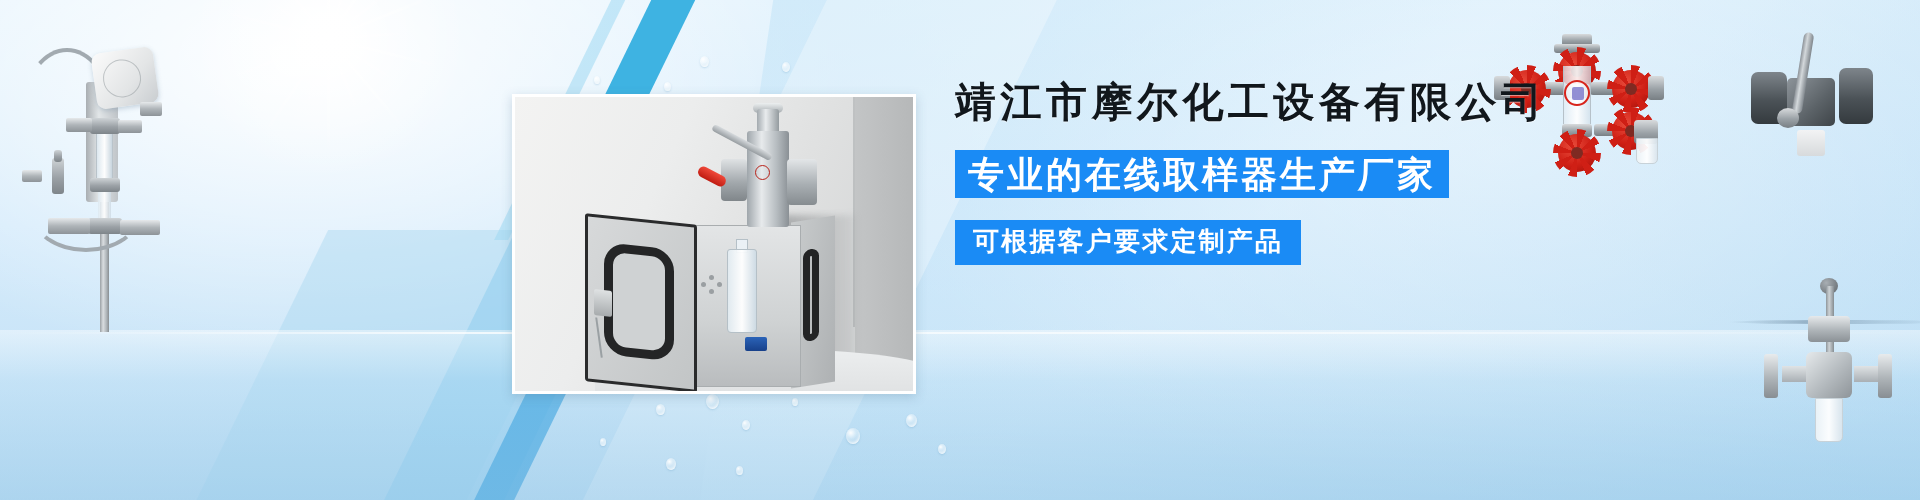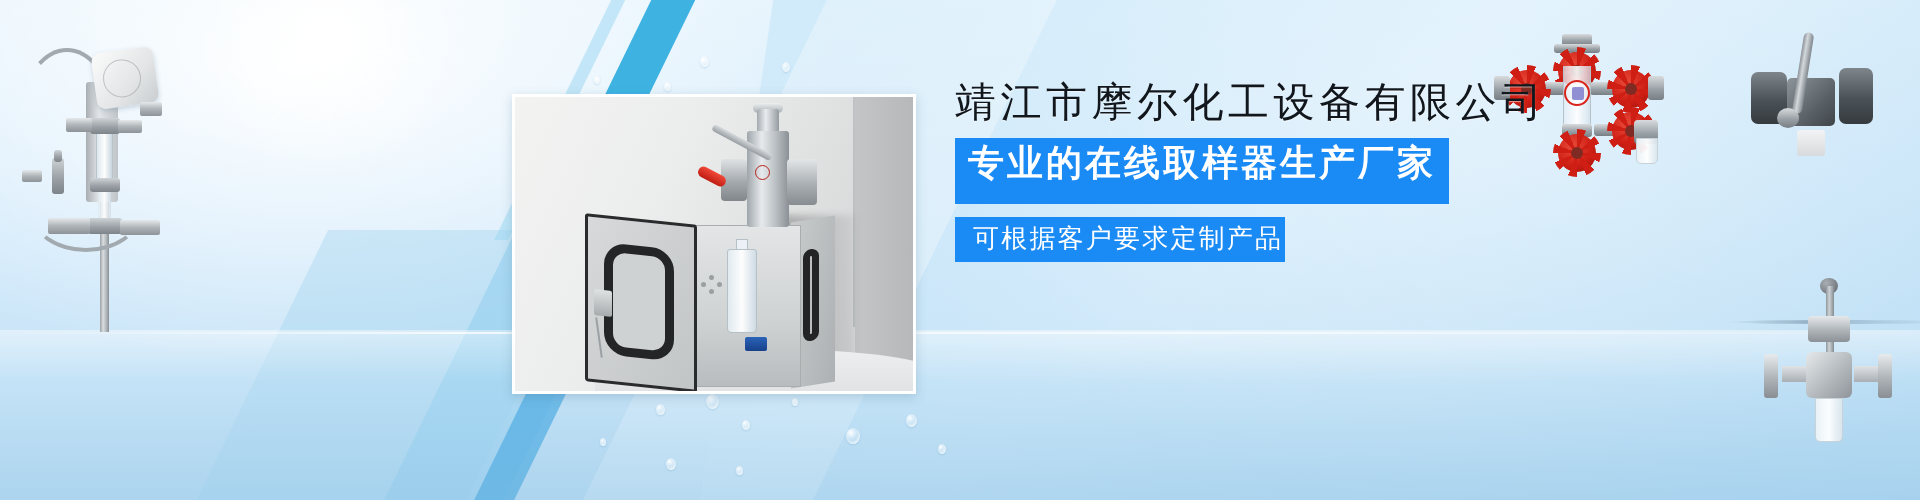--- a/index.html
+++ b/index.html
@@ -212,45 +212,45 @@
   .pv-grip{ position:absolute; left:-18px; top:62px; width:30px; height:11px; border-radius:6px;
     background:linear-gradient(180deg,#f0493a,#c01c12); transform:rotate(28deg); }
   .pv-logo{ position:absolute; left:40px; top:56px; width:15px; height:15px; border-radius:50%;
     border:1.5px solid #b8221a; }
 
   
   .text-block{ position:absolute; left:955px; top:78px; width:660px; }
 
   .company{
     font-family:"Liberation Serif","DejaVu Serif",serif;
-    font-size:41px; font-weight:400; color:#11171c; letter-spacing:4.5px;
+    font-size:41px; font-weight:700; color:#11171c; letter-spacing:4.5px;
     white-space:nowrap; line-height:1.18;
     text-shadow:0 1px 1px rgba(255,255,255,.55);
   }
 
   .badge-main{
-    display:inline-block; margin-top:12px;
+    display:inline-block; margin-top:24px;
     background:#1a8bf5; color:#ffffff;
     font-size:36px; font-weight:700; letter-spacing:3px;
-    padding:6px 13px 22px 13px; line-height:1.05;
+    padding:6px 13px 4px 13px; line-height:1.05;
     white-space:nowrap;
   }
 
   .line3{
     display:inline-block; margin-top:13px;
     background:linear-gradient(90deg, rgba(255,255,255,.62), rgba(255,255,255,.42));
     color:#16202a; font-size:26px; letter-spacing:1.2px;
     padding:5px 10px 6px 10px; white-space:nowrap; line-height:1.2;
   }
 
   .badge-sub{
-    display:inline-block; margin-top:13px;
+    display:inline-block; margin-top:22px;
     background:#1a8bf5; color:#ffffff;
-    font-size:26px; font-weight:400; letter-spacing:2.2px;
-    padding:7px 2px 8px 18px; white-space:nowrap; line-height:1.15;
+    font-size:26px; font-weight:700; letter-spacing:2.2px;
+    padding:7px 18px 8px 18px; white-space:nowrap; line-height:1.15;
   }
 
   .eng{
     margin-top:14px; width:500px;
     font-family:"Liberation Serif","DejaVu Serif",serif;
     font-size:9.5px; line-height:1.95; letter-spacing:.35px;
     color:#5d6d7d; text-transform:uppercase; font-weight:600;
     opacity:.95;
   }
 

